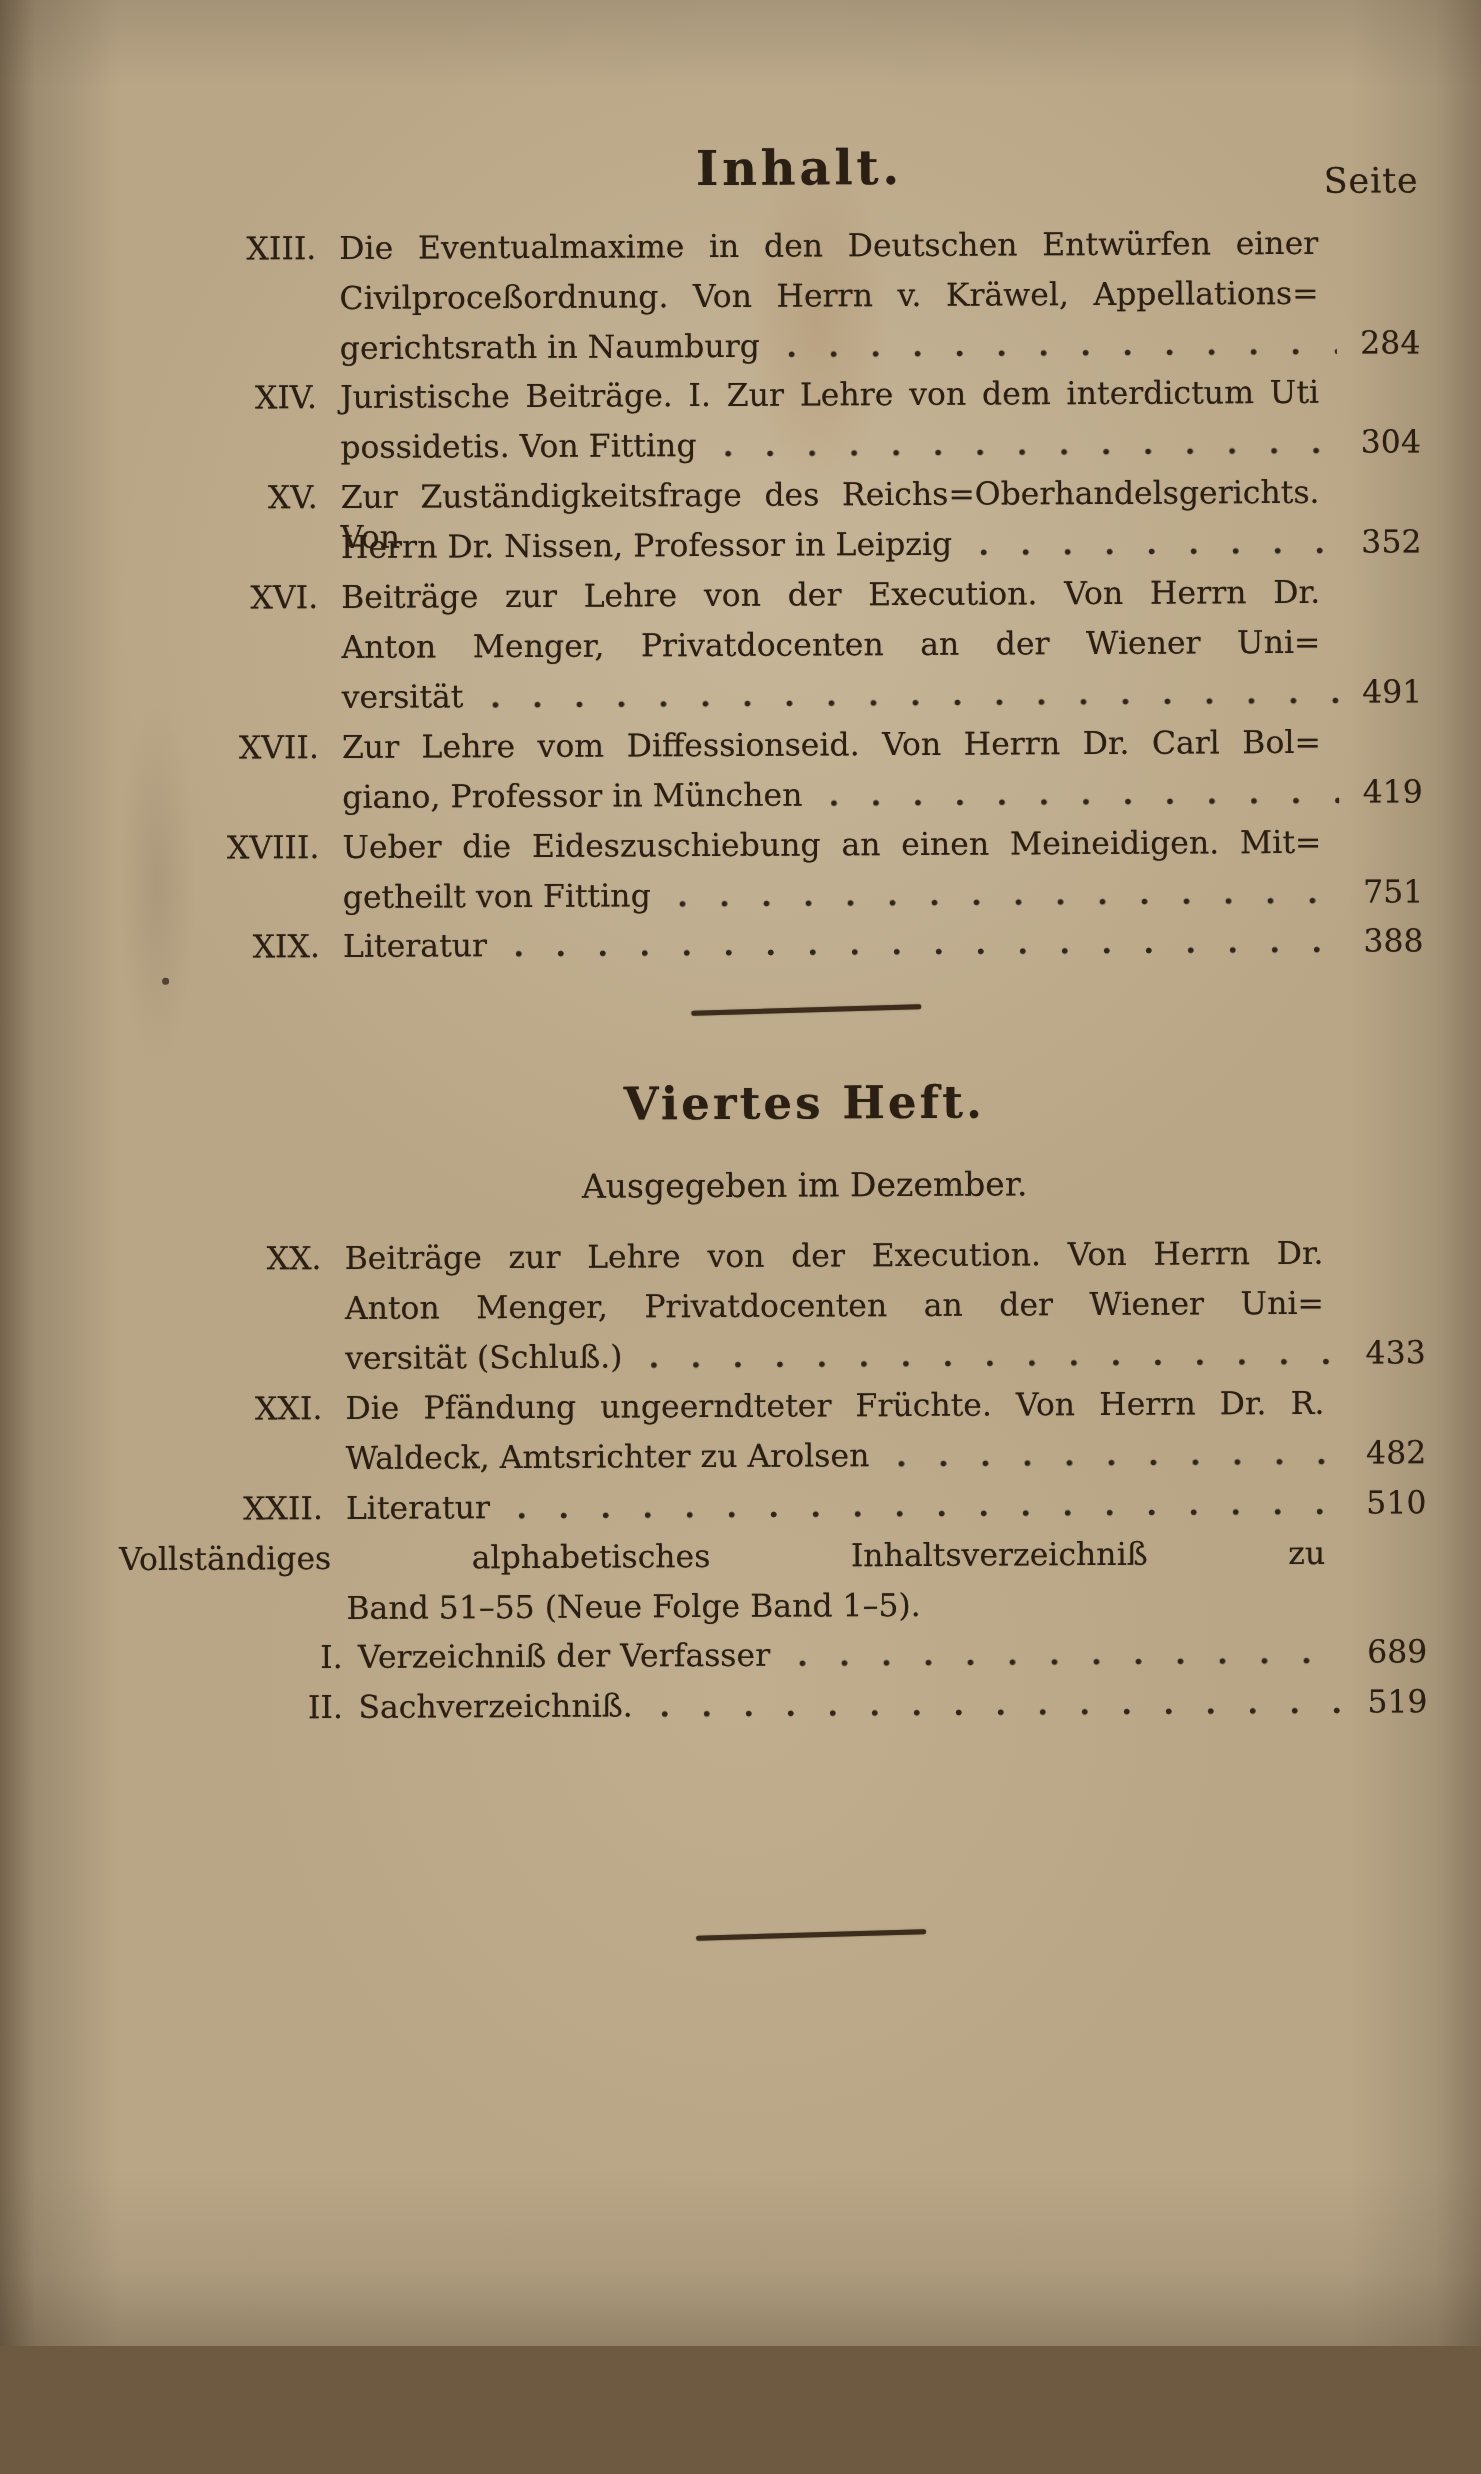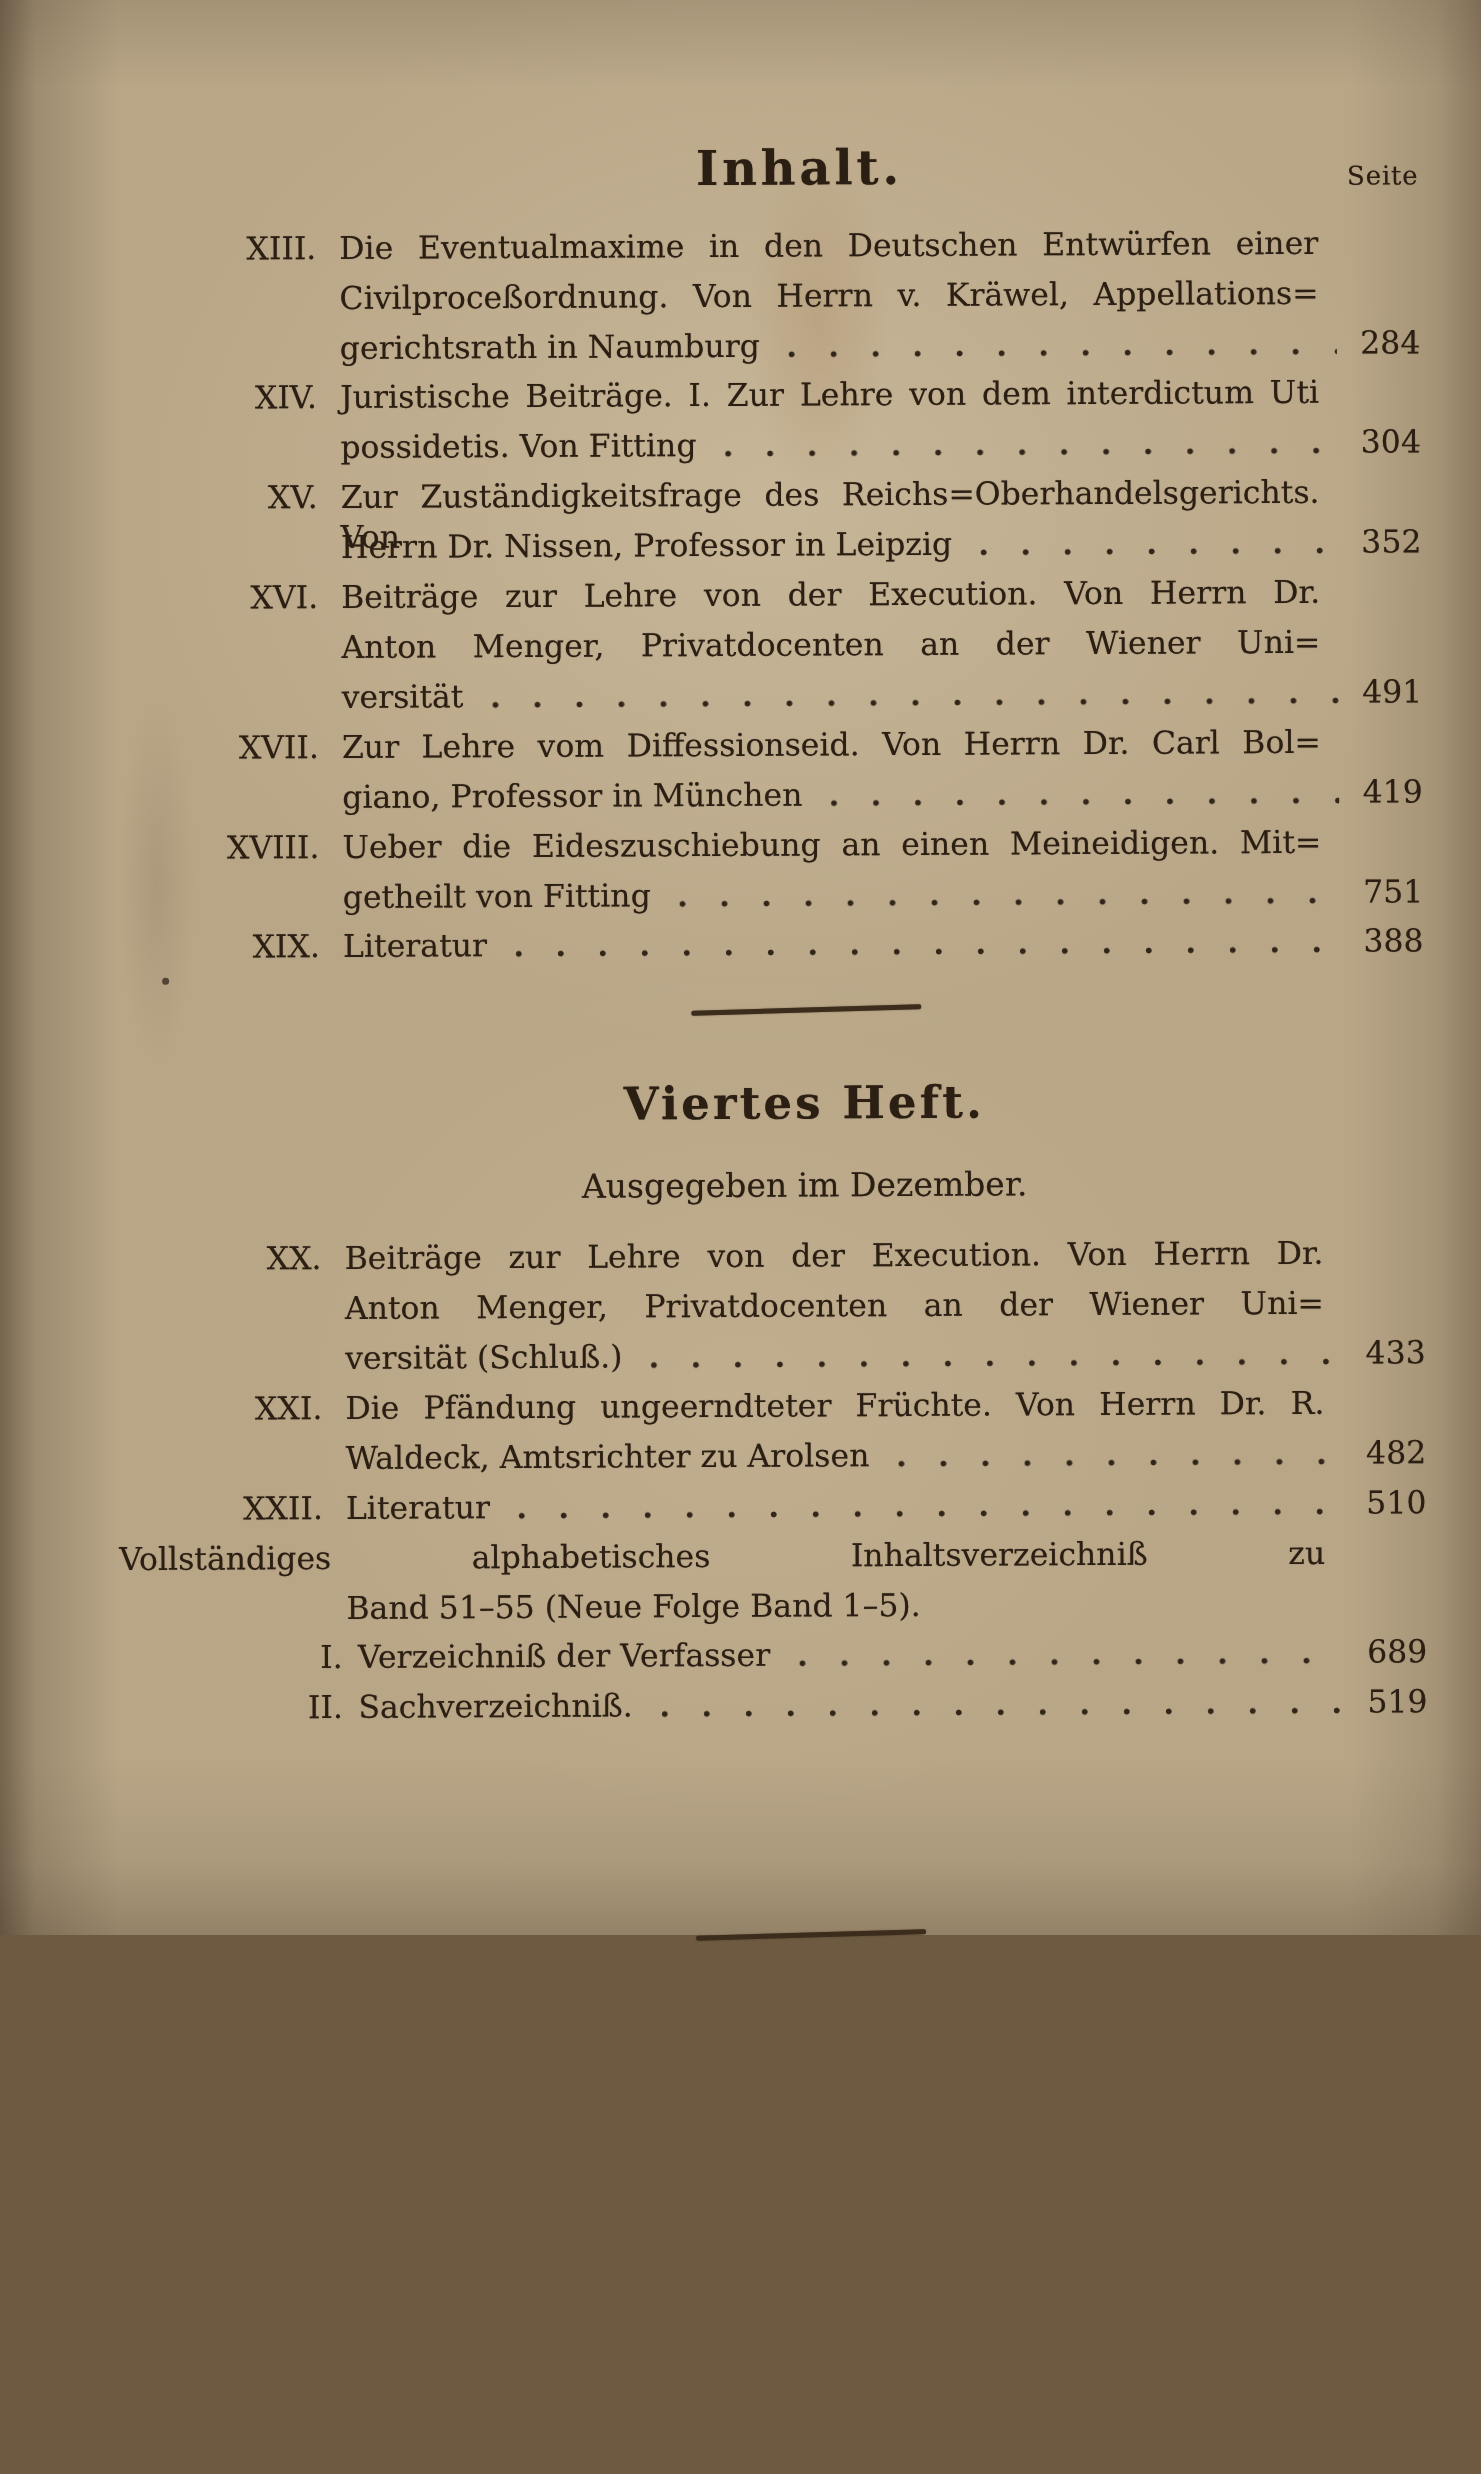--- a/index.html
+++ b/index.html
@@ -2,21 +2,21 @@
 <html style="font-size:12.3px"><head>
 <meta charset="utf-8">
 <style>
   html,body{margin:0;padding:0;}
   body{
     width:1482px;height:2475px;overflow:hidden;
     font-family:"DejaVu Serif", serif;
     background:#6d5a41;
   }
   .sheet{
-    position:relative;width:1482px;height:1935px;
+    position:relative;width:1482px;height:2346px;
     background-color:#b9a687;
     background-image:
       radial-gradient(ellipse 100px 246px at 818px 322px, rgba(146,104,58,.18), rgba(146,104,58,0) 70%),
       radial-gradient(ellipse 54px 253px at 157px 883px, rgba(92,72,50,.14), rgba(92,72,50,0) 72%),
       radial-gradient(ellipse 60% 38% at 52% 26%, rgba(255,244,220,.20), rgba(255,244,220,0) 75%),
       radial-gradient(ellipse 45% 30% at 50% 72%, rgba(255,242,214,.10), rgba(255,242,214,0) 75%),
       linear-gradient(90deg, rgba(62,47,32,.55) 0px, rgba(62,47,32,.22) 35px, rgba(62,47,32,0) 119px),
       linear-gradient(270deg, rgba(62,47,32,.38) 0px, rgba(62,47,32,.15) 46px, rgba(62,47,32,0) 134px),
       linear-gradient(0deg, rgba(62,47,32,.30) 0px, rgba(62,47,32,.10) 73px, rgba(62,47,32,0) 177px),
       linear-gradient(180deg, rgba(62,47,32,.16) 0px, rgba(62,47,32,0) 88px);
@@ -25,21 +25,21 @@
     position:absolute;left:0;top:0;width:1419px;height:100%;
     transform:rotate(-0.3deg);transform-origin:50% 0;
     color:#2b1f13;
     text-shadow:0 0 0.9px rgba(54,39,24,.55);
   }
   .title{
     position:absolute;top:140px;left:338px;width:921px;
     text-align:center;font-size:48px;font-weight:bold;letter-spacing:3.8px;
   }
   .seite{
-    position:absolute;top:164px;right:1.5px;font-size:26px;letter-spacing:0.8px;
+    position:absolute;top:164px;right:1.5px;font-size:35px;letter-spacing:0.8px;
   }
   .row{
     position:absolute;left:0;width:1419px;
     display:flex;align-items:baseline;
     font-size:31.5px;line-height:40px;
   }
   .num{flex:0 0 315px;text-align:right;}
   .txt{margin-left:23px;}
   .txt.j{flex:0 0 979px;text-align:justify;text-align-last:justify;}
   .row.outdent .num{flex:0 0 0px;overflow:hidden;}

